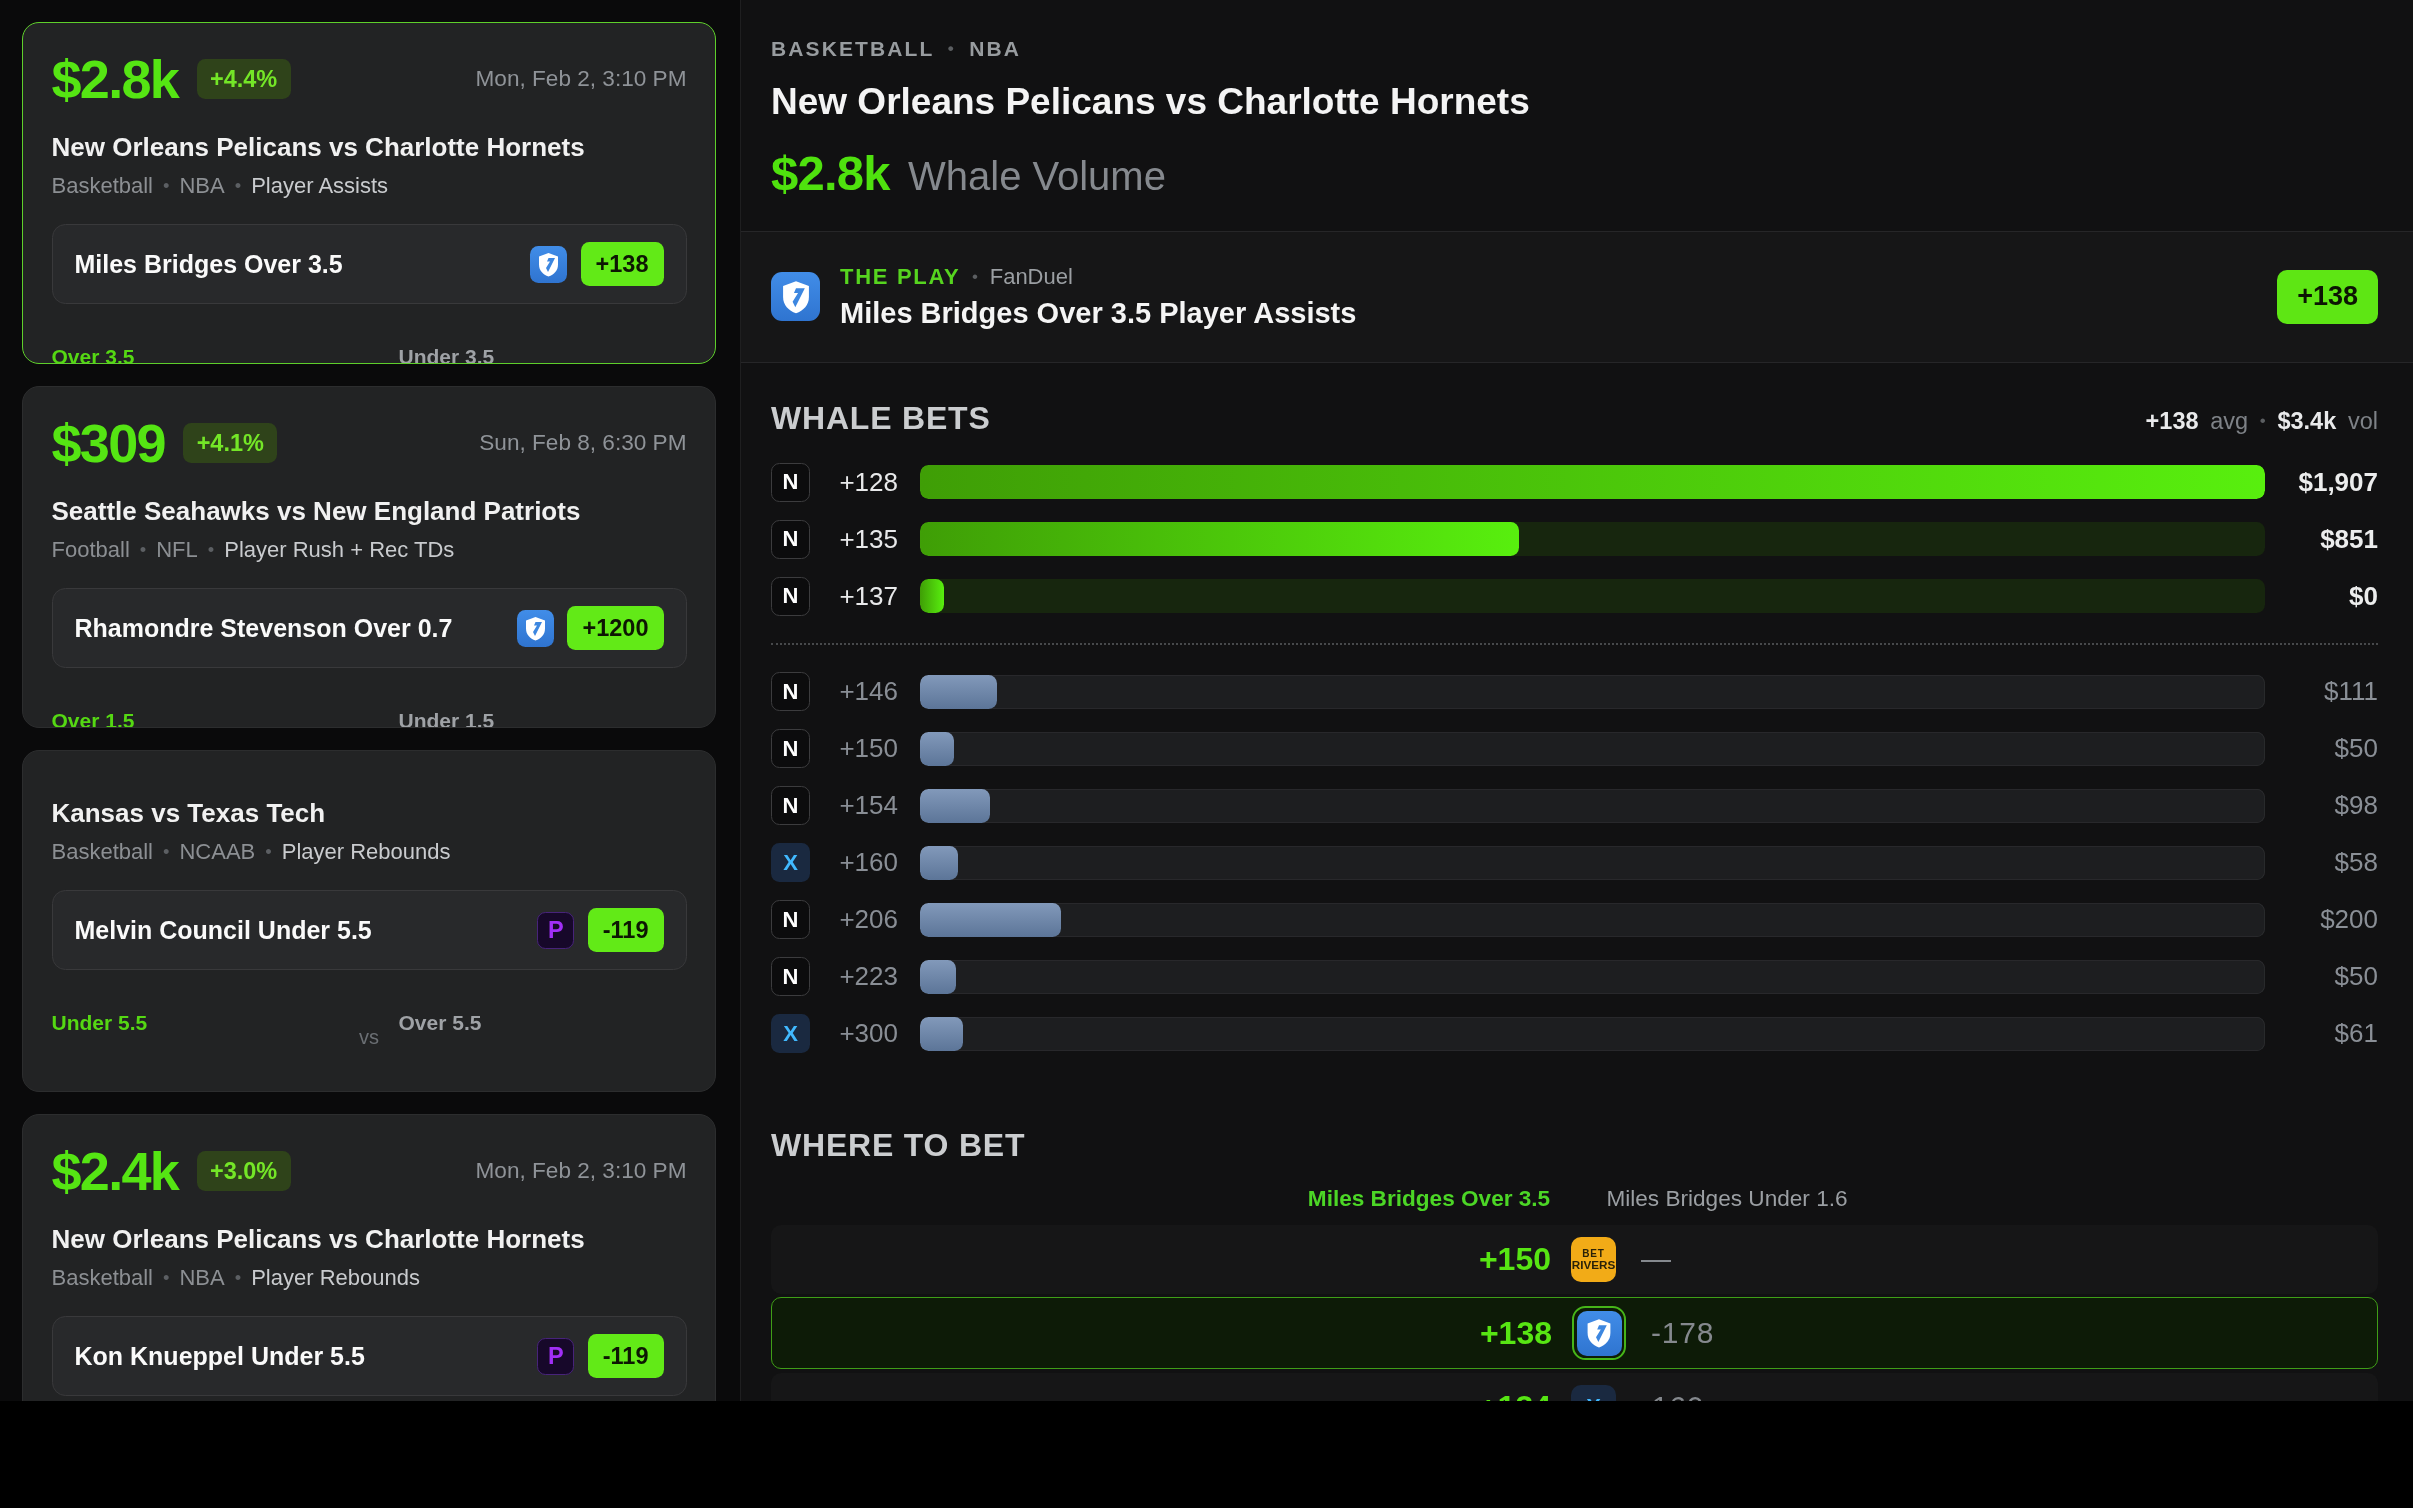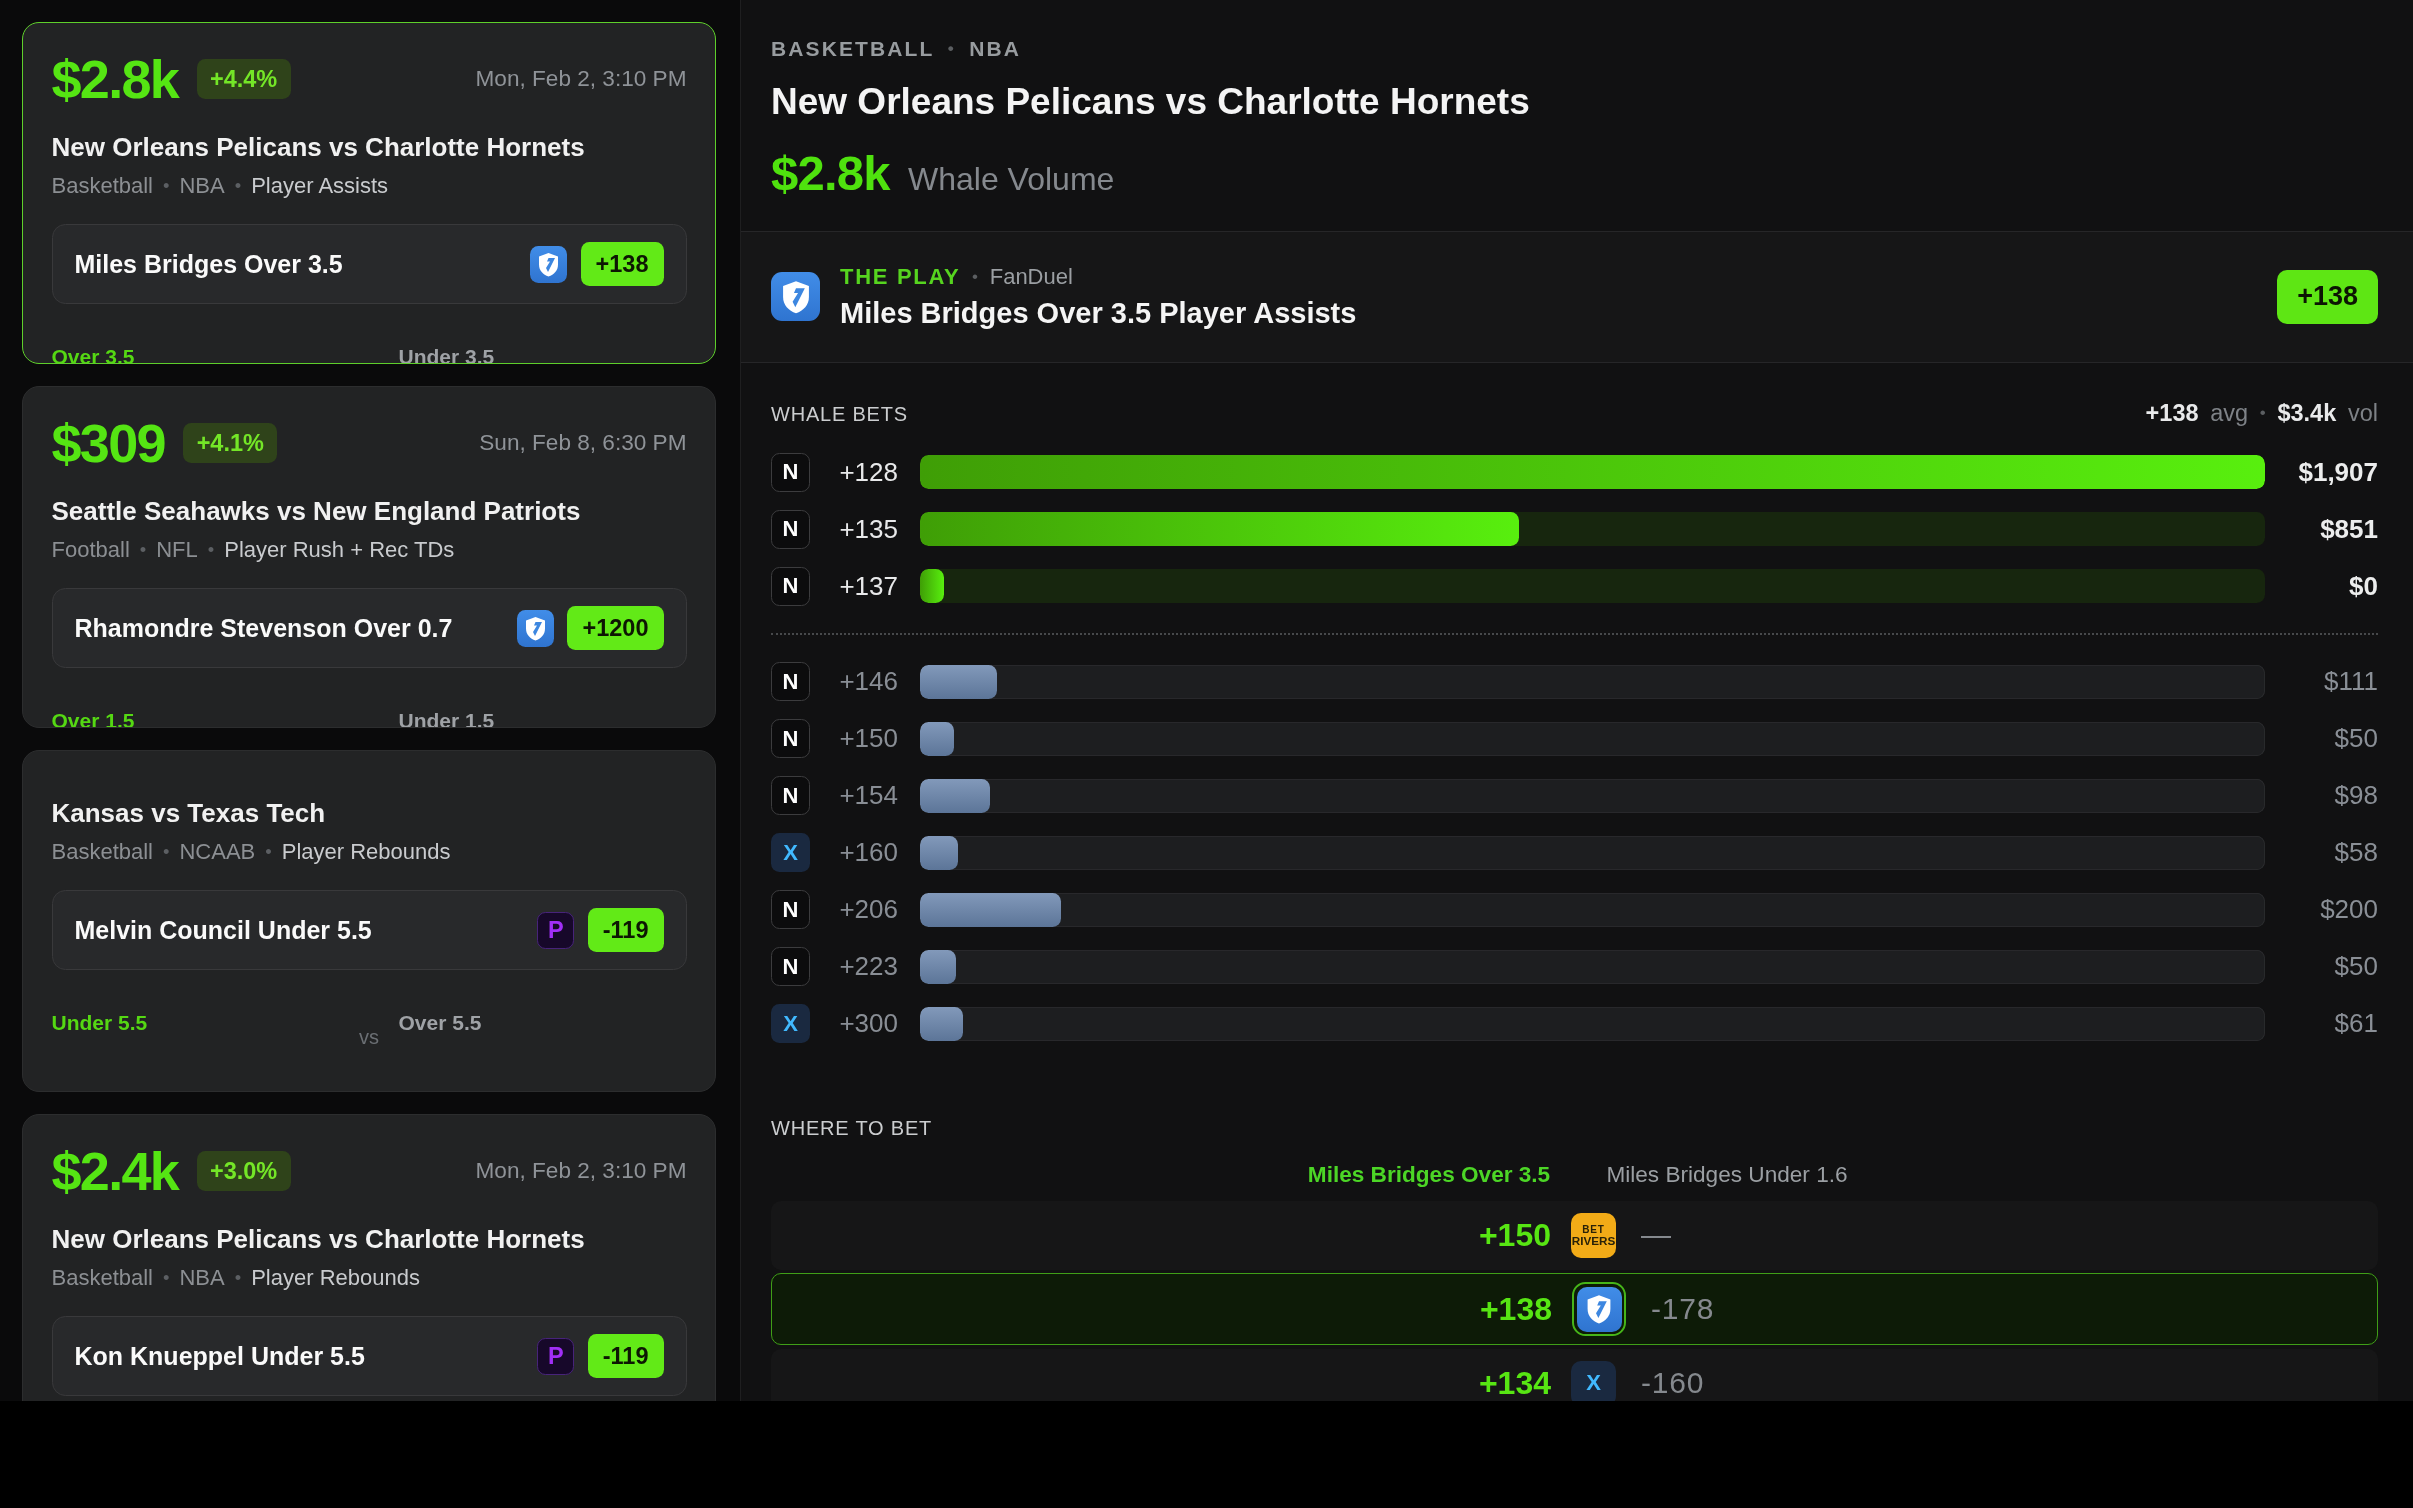--- a/index.html
+++ b/index.html
@@ -31,34 +31,34 @@
   .split-label.pos { color:#55d813; }
   .split-label.neu { color:#9fa2a6; }
 
   
   .main { flex:1; background:#111112; padding:37px 35px 0 30px; overflow:hidden; }
   .crumbs { display:flex; align-items:center; gap:13.4px; font-size:21px; font-weight:700; letter-spacing:2.1px; color:#989c9f; }
   .crumb-dot { color:#5b5e61; font-size:17px; }
   .main-title { margin-top:20px; font-size:37px; font-weight:700; color:#f4f4f4; }
   .vol-row { margin-top:22px; display:flex; align-items:baseline; gap:18.4px; }
   .vol-amount { font-size:49px; font-weight:800; color:#4fe20e; letter-spacing:-0.8px; }
-  .vol-label { font-size:32px; color:#85898e; }
+  .vol-label { font-size:40px; color:#85898e; }
 
   .play-strip { margin:30px -35px 0 -30px; background:#161617; border-top:0.8px solid #262628; border-bottom:0.8px solid #262628; padding:32px 35px 32px 30px; display:flex; align-items:center; }
   .fd-icon { background:linear-gradient(180deg,#418de8,#2f74d0); display:flex; align-items:center; justify-content:center; }
   .fd-big { width:49px; height:49px; border-radius:11px; flex:0 0 49px; }
   .play-text { margin-left:20px; }
   .eyebrow { display:flex; align-items:center; gap:11.7px; }
   .eyebrow .the-play { color:#56d41f; font-size:22px; font-weight:800; letter-spacing:1.7px; }
   .eyebrow .book { color:#9b9fa3; font-size:22px; }
   .play-desc { margin-top:6.7px; font-size:29px; font-weight:600; color:#f5f5f5; }
   .play-odds { margin-left:auto; background:#5ee614; color:#0c1503; font-size:27px; font-weight:800; padding:11.7px 20px; border-radius:10px; }
 
   .wb-head { margin-top:37px; display:flex; align-items:baseline; }
-  .sec-title { font-size:20px; font-weight:400; color:#cbcdcf; letter-spacing:0.8px; }
+  .sec-title { font-size:32px; font-weight:700; color:#cbcdcf; letter-spacing:0.8px; }
   .wb-stats { margin-left:auto; font-size:23.5px; display:flex; align-items:center; gap:11.7px; }
   .wb-stats .num { color:#e9eaeb; font-weight:600; }
   .wb-stats .lab { color:#7e8287; }
   .wb-stats .dot { color:#5b5e61; font-size:17px; }
 
   .bars { margin-top:17px; }
   .bar-row { height:57px; display:flex; align-items:center; }
   .book-icon { width:39px; height:39px; border-radius:8.4px; display:flex; align-items:center; justify-content:center; flex:0 0 39px; }
   .b-odds { width:88px; text-align:right; font-size:26px; }
   .bar-row.top .b-odds { color:#e8e9ea; font-weight:500; }

